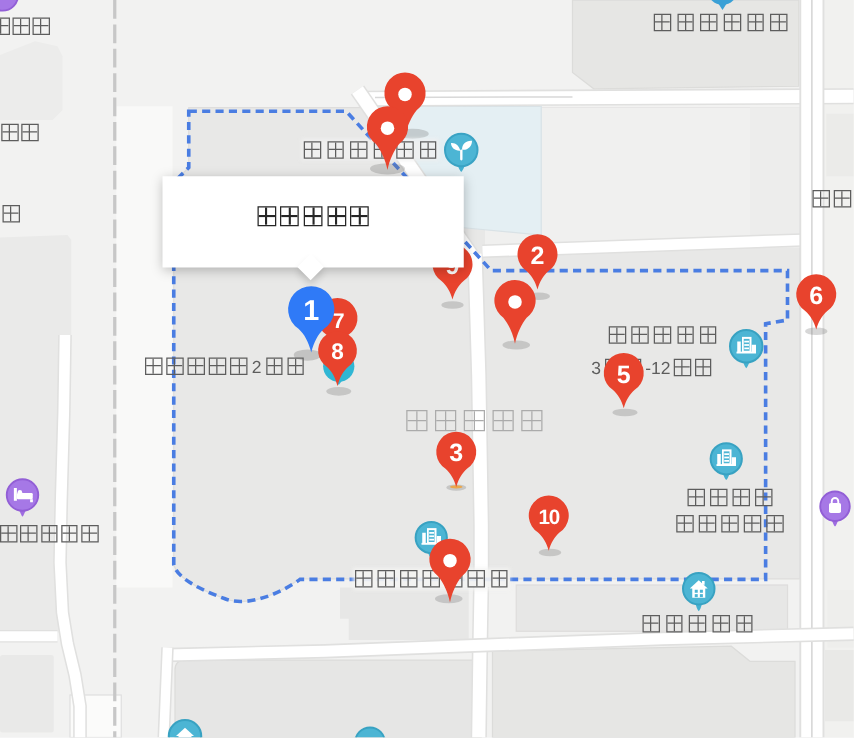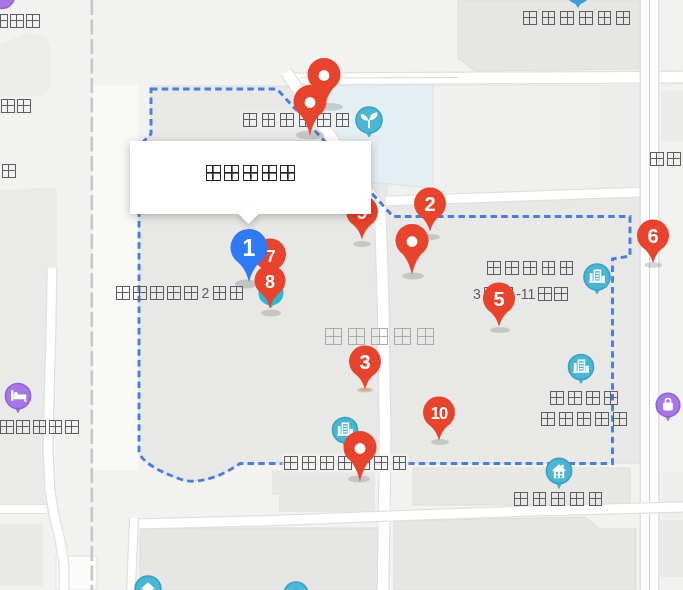--- a/index.html
+++ b/index.html
@@ -159,21 +159,21 @@
       <i class="z"></i>
       <i class="z"></i>
       <i class="z"></i>
       <i class="z"></i>
     </div>
 
 <div class="lb" style="left:473px;top:287px;gap:2.8px;">
       <span class="dg">3</span>
       <i class="z"></i>
       <i class="z"></i>
-      <span class="dg">-11</span>
+      <span class="dg">-12</span>
       <i class="z"></i>
       <i class="z"></i>
     </div>
 
 <div class="lb" style="left:116px;top:286px;gap:3.6px;">
       <i class="z"></i>
       <i class="z"></i>
       <i class="z"></i>
       <i class="z"></i>
       <i class="z"></i>

